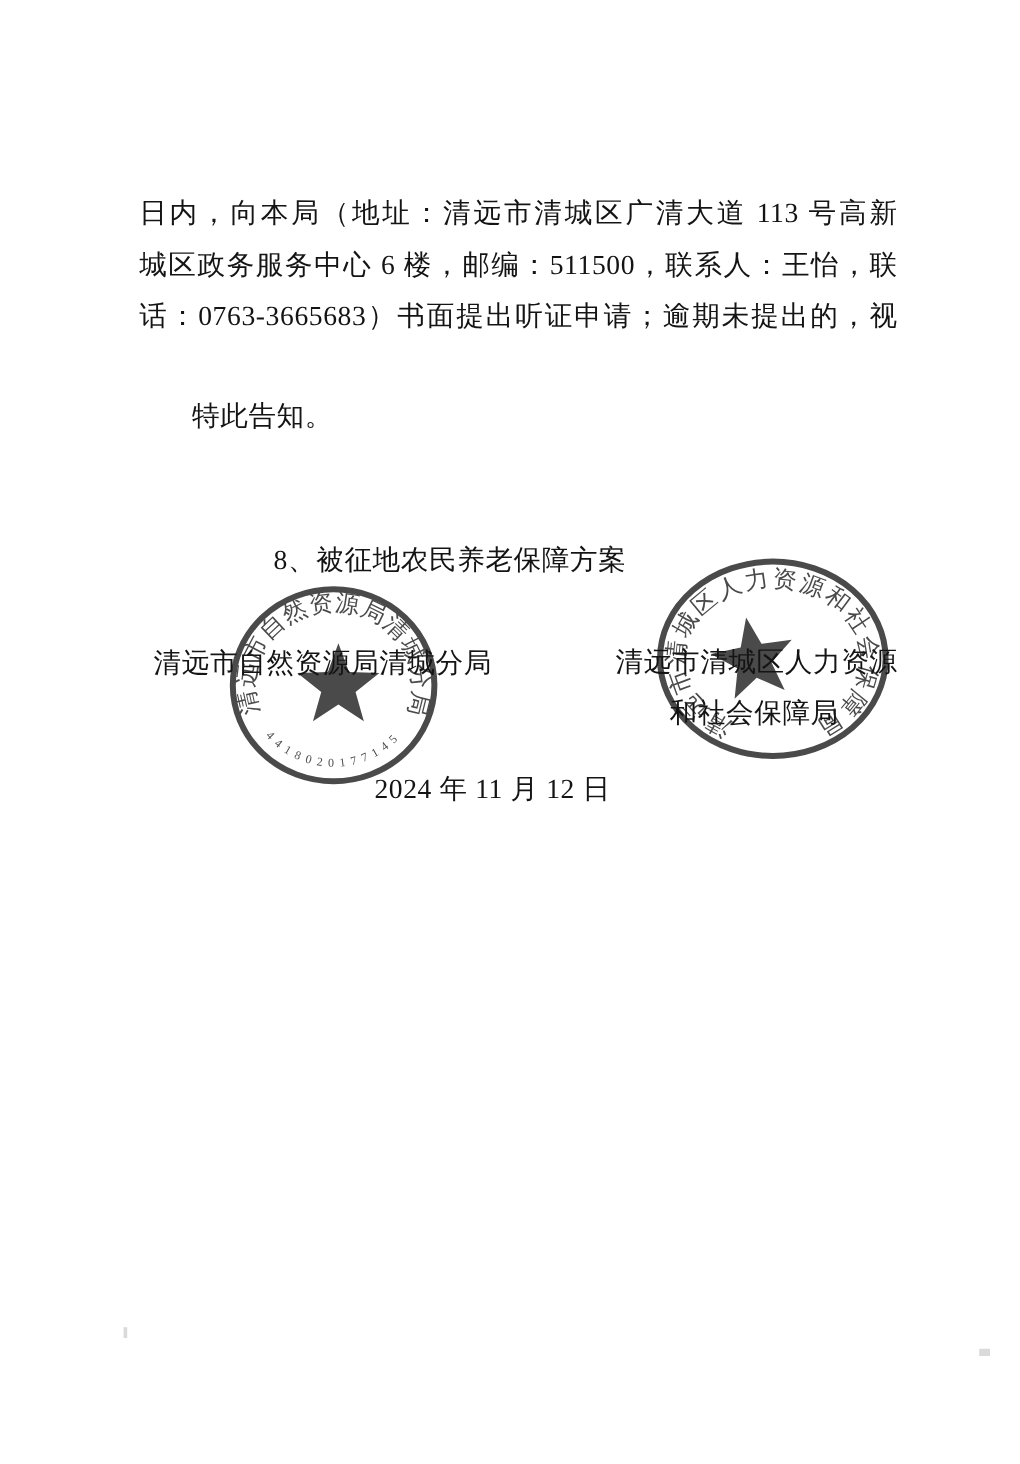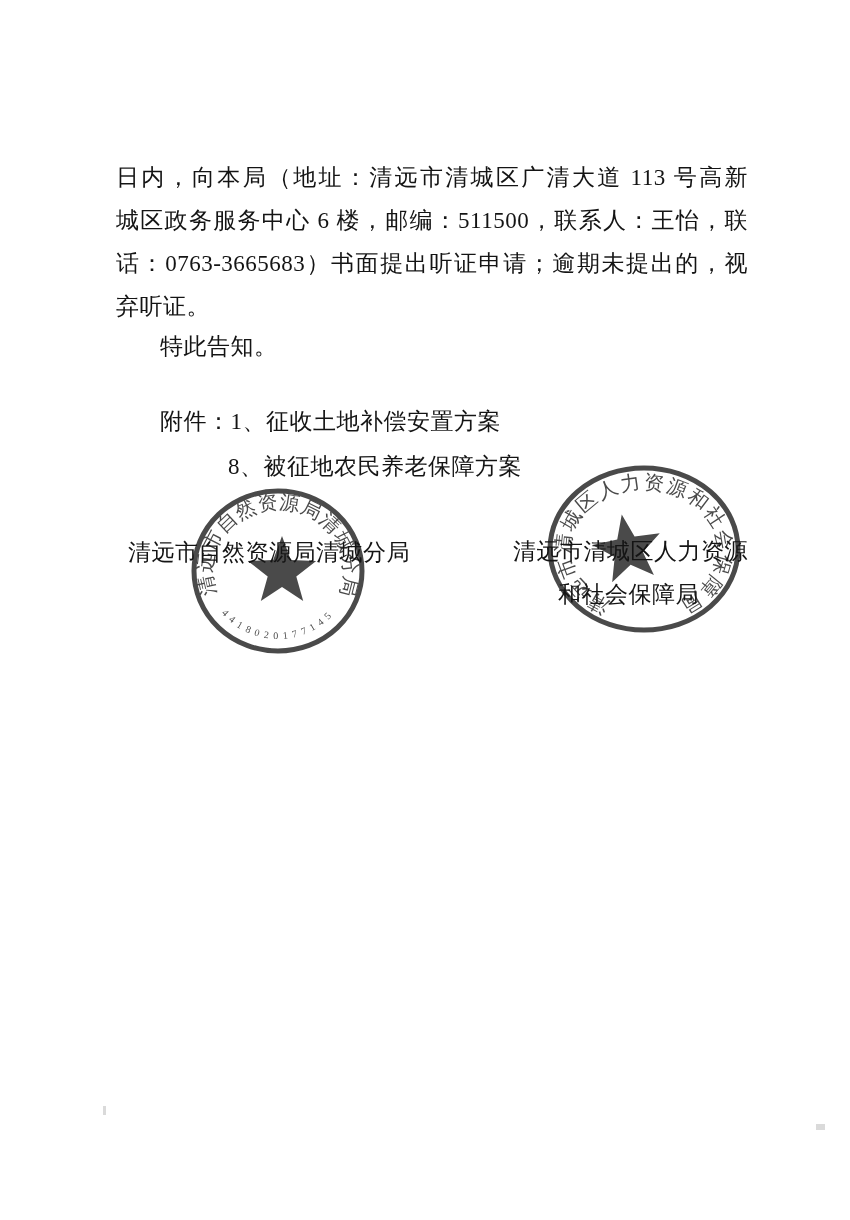--- a/index.html
+++ b/index.html
@@ -49,28 +49,24 @@
 </style>
 </head>
 <body>
 
 <div class="page">
 
   <div class="para">
     <div class="line spread">日内，向本局（地址：清远市清城区广清大道 113 号高新区、清</div>
     <div class="line spread">城区政务服务中心 6 楼，邮编：511500，联系人：王怡，联系电</div>
     <div class="line spread">话：0763-3665683）书面提出听证申请；逾期未提出的，视作放</div>
-    <div class="line">弃听证。</div>
   </div>
 
   <div class="txt" style="left:160px; top:331px;">特此告知。</div>
 
-  <div class="txt" style="left:160px; top:406px;">
-    <span>附件：</span><span>1、征收土地补偿安置方案</span>
-  </div>
   <div class="txt" style="left:228px; top:451px;">8、被征地农民养老保障方案</div>
 
   <div class="seal" style="left:190px; top:486px; width:176px; height:170px;">
     <svg width="176" height="170" viewBox="0 0 176 170" xmlns="http://www.w3.org/2000/svg">
       <ellipse cx="88" cy="85" rx="84" ry="80" fill="none" stroke="#2b2b2b" stroke-width="5"></ellipse>
       <defs>
         <path id="leftSealArc" d="M 28.2 111.2 A 66 62 0 1 1 147.8 111.2" fill="none"></path>
         <path id="leftSealCode" d="M 25.6 119 A 72 68 0 0 0 150.4 119" fill="none"></path>
       </defs>
       <text font-size="20" font-family="Liberation Serif, DejaVu Serif, serif">
@@ -93,17 +89,18 @@
         <textPath href="#rightSealArc" startOffset="2" textLength="350">清远市清城区人力资源和社会保障局</textPath>
       </text>
       <polygon points="0,-36 8.8,-12.1 34.2,-11.1 14.3,4.6 21.2,29.1 0,15 -21.2,29.1 -14.3,4.6 -34.2,-11.1 -8.8,-12.1" transform="translate(82,86) rotate(-10)" fill="#2b2b2b"></polygon>
     </svg>
   </div>
 
   <div class="txt" style="left:128px; top:537px;">清远市自然资源局清城分局</div>
   <div class="txt" style="left:558px; top:579px;">和社会保障局</div>
   <div class="txt" style="left:513px; top:536px;">清远市清城区人力资源</div>
 
+  <div class="txt" style="left:312px; top:642px;">2024 年 11 月 12 日</div>
 
   <div class="speck" style="left:103px; top:1106px; width:3px; height:9px; opacity:.5;"></div>
   <div class="speck" style="left:816px; top:1124px; width:9px; height:6px; opacity:.5;"></div>
 
 </div>
 
 </body></html>

